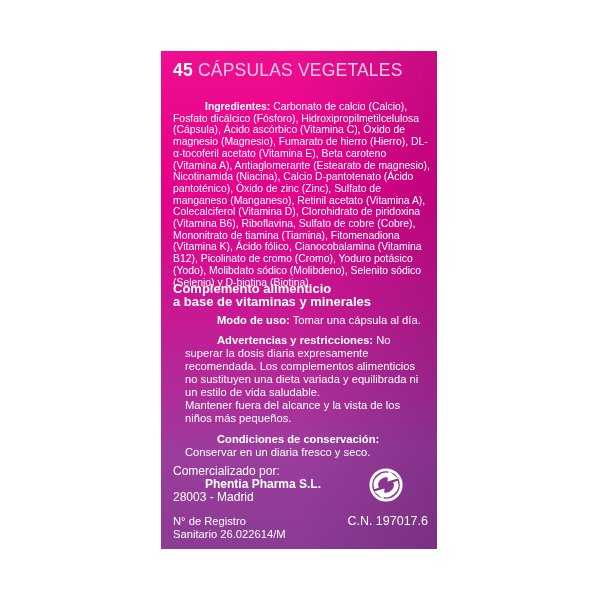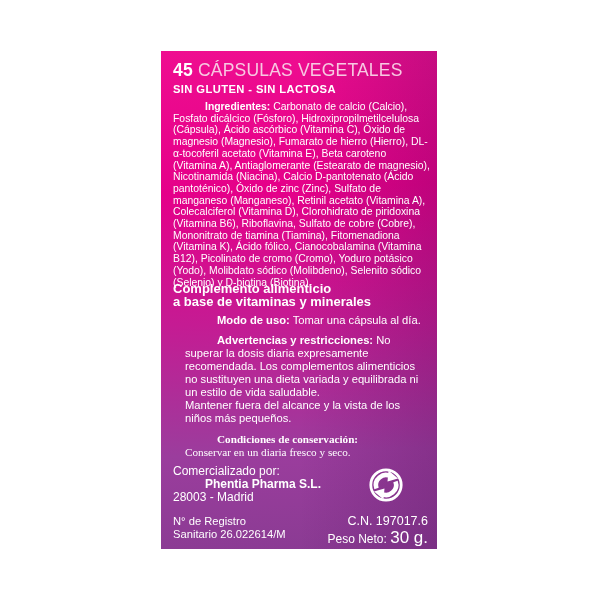--- a/index.html
+++ b/index.html
@@ -37,21 +37,21 @@
   .small { font-size: 10.4px; line-height: 11.7px; }
   .body  { font-size: 11.2px; line-height: 12.9px; padding-left: 12px; }
   .b { font-weight: bold; margin-left: 32px; }
   .block { display: block; }
 
   .ingredients   { position: absolute; left: 12px; top: 50px;  width: 257px; }
   .complemento   { position: absolute; left: 12px; top: 232px; width: 250px; font-weight: bold; font-size: 13px; line-height: 12.6px; }
   .modo          { position: absolute; left: 12px; top: 263px; width: 256px; }
   .advertencias  { position: absolute; left: 12px; top: 283px; width: 248px; }
   .mantener      { position: absolute; left: 12px; top: 348px; width: 248px; }
-  .condiciones   { position: absolute; left: 12px; top: 382px; width: 256px; font-family: Liberation Serif, serif; }
+  .condiciones   { position: absolute; left: 12px; top: 382px; width: 256px; }
   .distributor   { position: absolute; left: 12px; top: 414px; width: 200px; font-size: 12px; line-height: 13px; }
   .registro      { position: absolute; left: 12px; top: 464px; width: 200px; font-size: 11.2px; line-height: 13px; }
 
   .green-dot { position: absolute; left: 207px; top: 416px; width: 36px; height: 36px; }
 
   .right-info {
     position: absolute; right: 9px; top: 463px;
     text-align: right; white-space: nowrap;
   }
   .right-info .cn   { font-size: 12.5px; line-height: 14px; }
@@ -62,21 +62,20 @@
 <body>
 
 <div class="page">
   <div class="label">
 
     <div class="title">
       <span class="t-num">45</span>
       <span class="t-text">CÁPSULAS VEGETALES</span>
     </div>
 
-    <div class="subtitle">SIN GLUTEN - SIN LACTOSA</div>
 
     <p class="small ingredients">
       <span class="b">Ingredientes:</span>
       <span>Carbonato de calcio (Calcio), Fosfato dicálcico (Fósforo), Hidroxipropilmetilcelulosa (Cápsula), Ácido ascórbico (Vitamina C), Óxido de magnesio (Magnesio), Fumarato de hierro (Hierro), DL-α-tocoferil acetato (Vitamina E), Beta caroteno (Vitamina A), Antiaglomerante (Estearato de magnesio), Nicotinamida (Niacina), Calcio D-pantotenato (Ácido pantoténico), Óxido de zinc (Zinc), Sulfato de manganeso (Manganeso), Retinil acetato (Vitamina A), Colecalciferol (Vitamina D), Clorohidrato de piridoxina (Vitamina B6), Riboflavina, Sulfato de cobre (Cobre), Mononitrato de tiamina (Tiamina), Fitomenadiona (Vitamina K), Ácido fólico, Cianocobalamina (Vitamina B12), Picolinato de cromo (Cromo), Yoduro potásico (Yodo), Molibdato sódico (Molibdeno), Selenito sódico (Selenio) y D-biotina (Biotina).</span>
     </p>
 
     <div class="complemento">
       <div>Complemento alimenticio</div>
       <div>a base de vitaminas y minerales</div>
     </div>
@@ -114,20 +113,16 @@
         <circle cx="18" cy="18" r="15.2" fill="none" stroke="#ffffff" stroke-width="2.8"></circle>
         <path d="M 8.5 21.5 A 10 10 0 0 1 23 9.5" fill="none" stroke="#ffffff" stroke-width="4.6"></path>
         <polygon points="20.5,3.5 30,11.5 19.5,14.5" fill="#ffffff"></polygon>
         <path d="M 27.5 14.5 A 10 10 0 0 1 13 26.5" fill="none" stroke="#ffffff" stroke-width="4.6"></path>
         <polygon points="15.5,32.5 6,24.5 16.5,21.5" fill="#ffffff"></polygon>
       </svg>
     </div>
 
     <div class="right-info">
       <div class="cn">C.N. 197017.6</div>
-      <div class="peso">
-        <span>Peso Neto:</span>
-        <span class="peso-val">30 g.</span>
-      </div>
     </div>
 
   </div>
 </div>
 
 </body></html>

